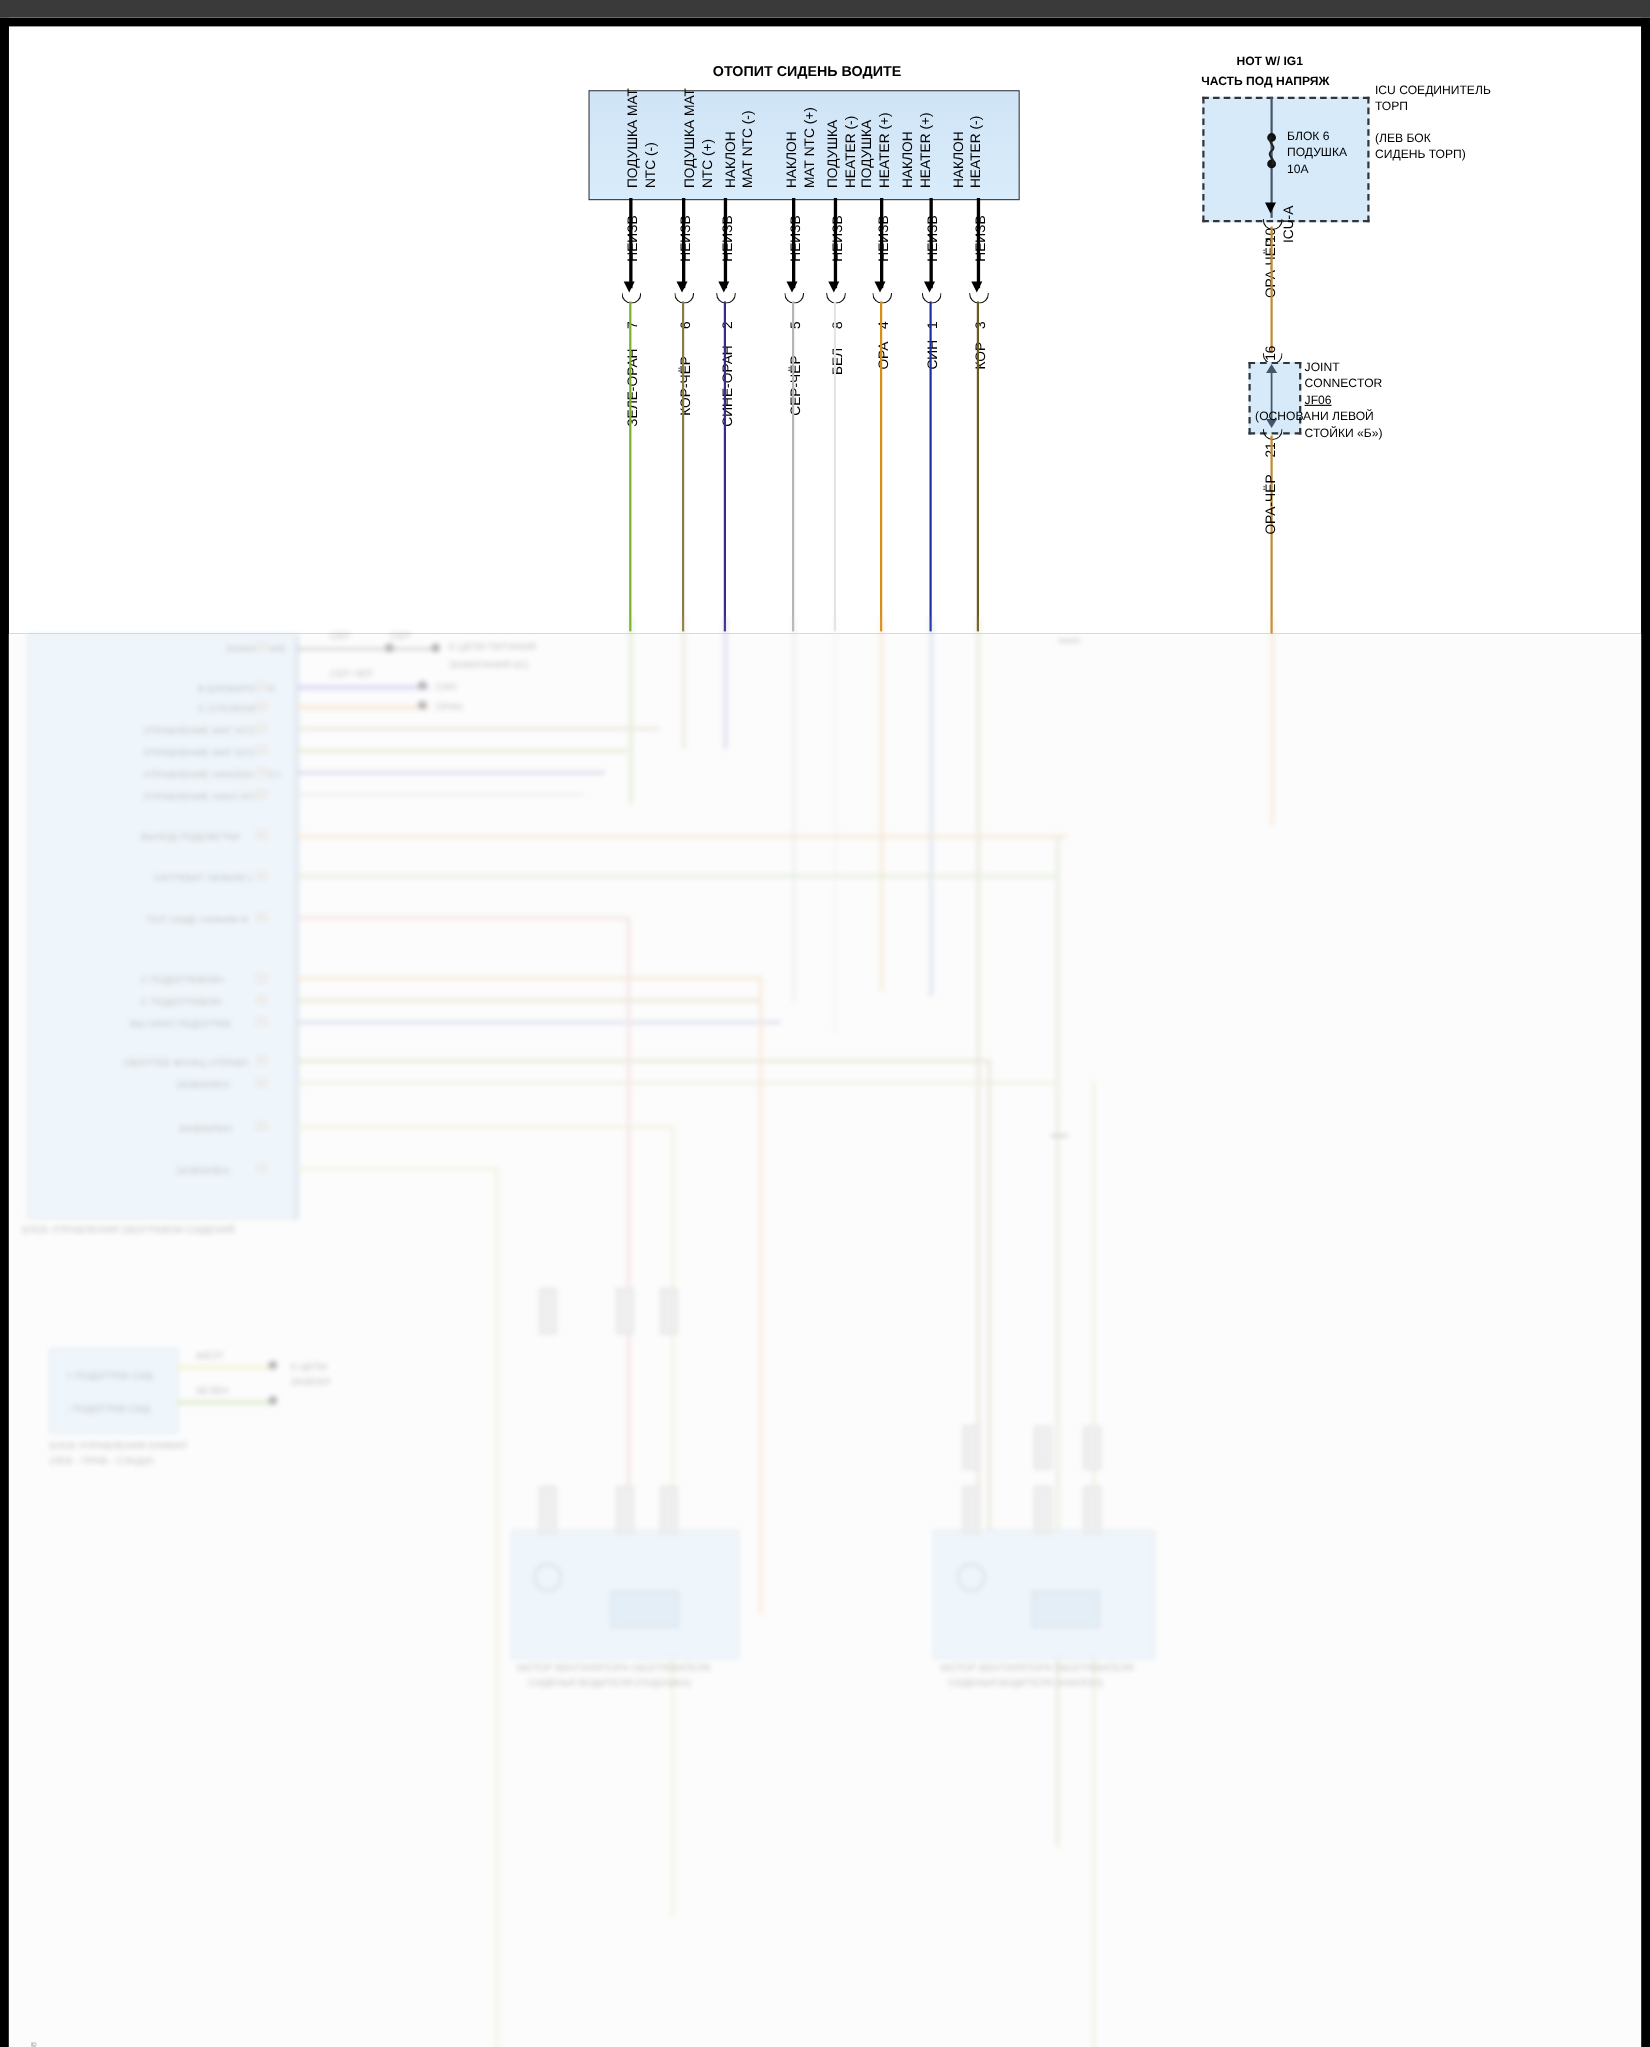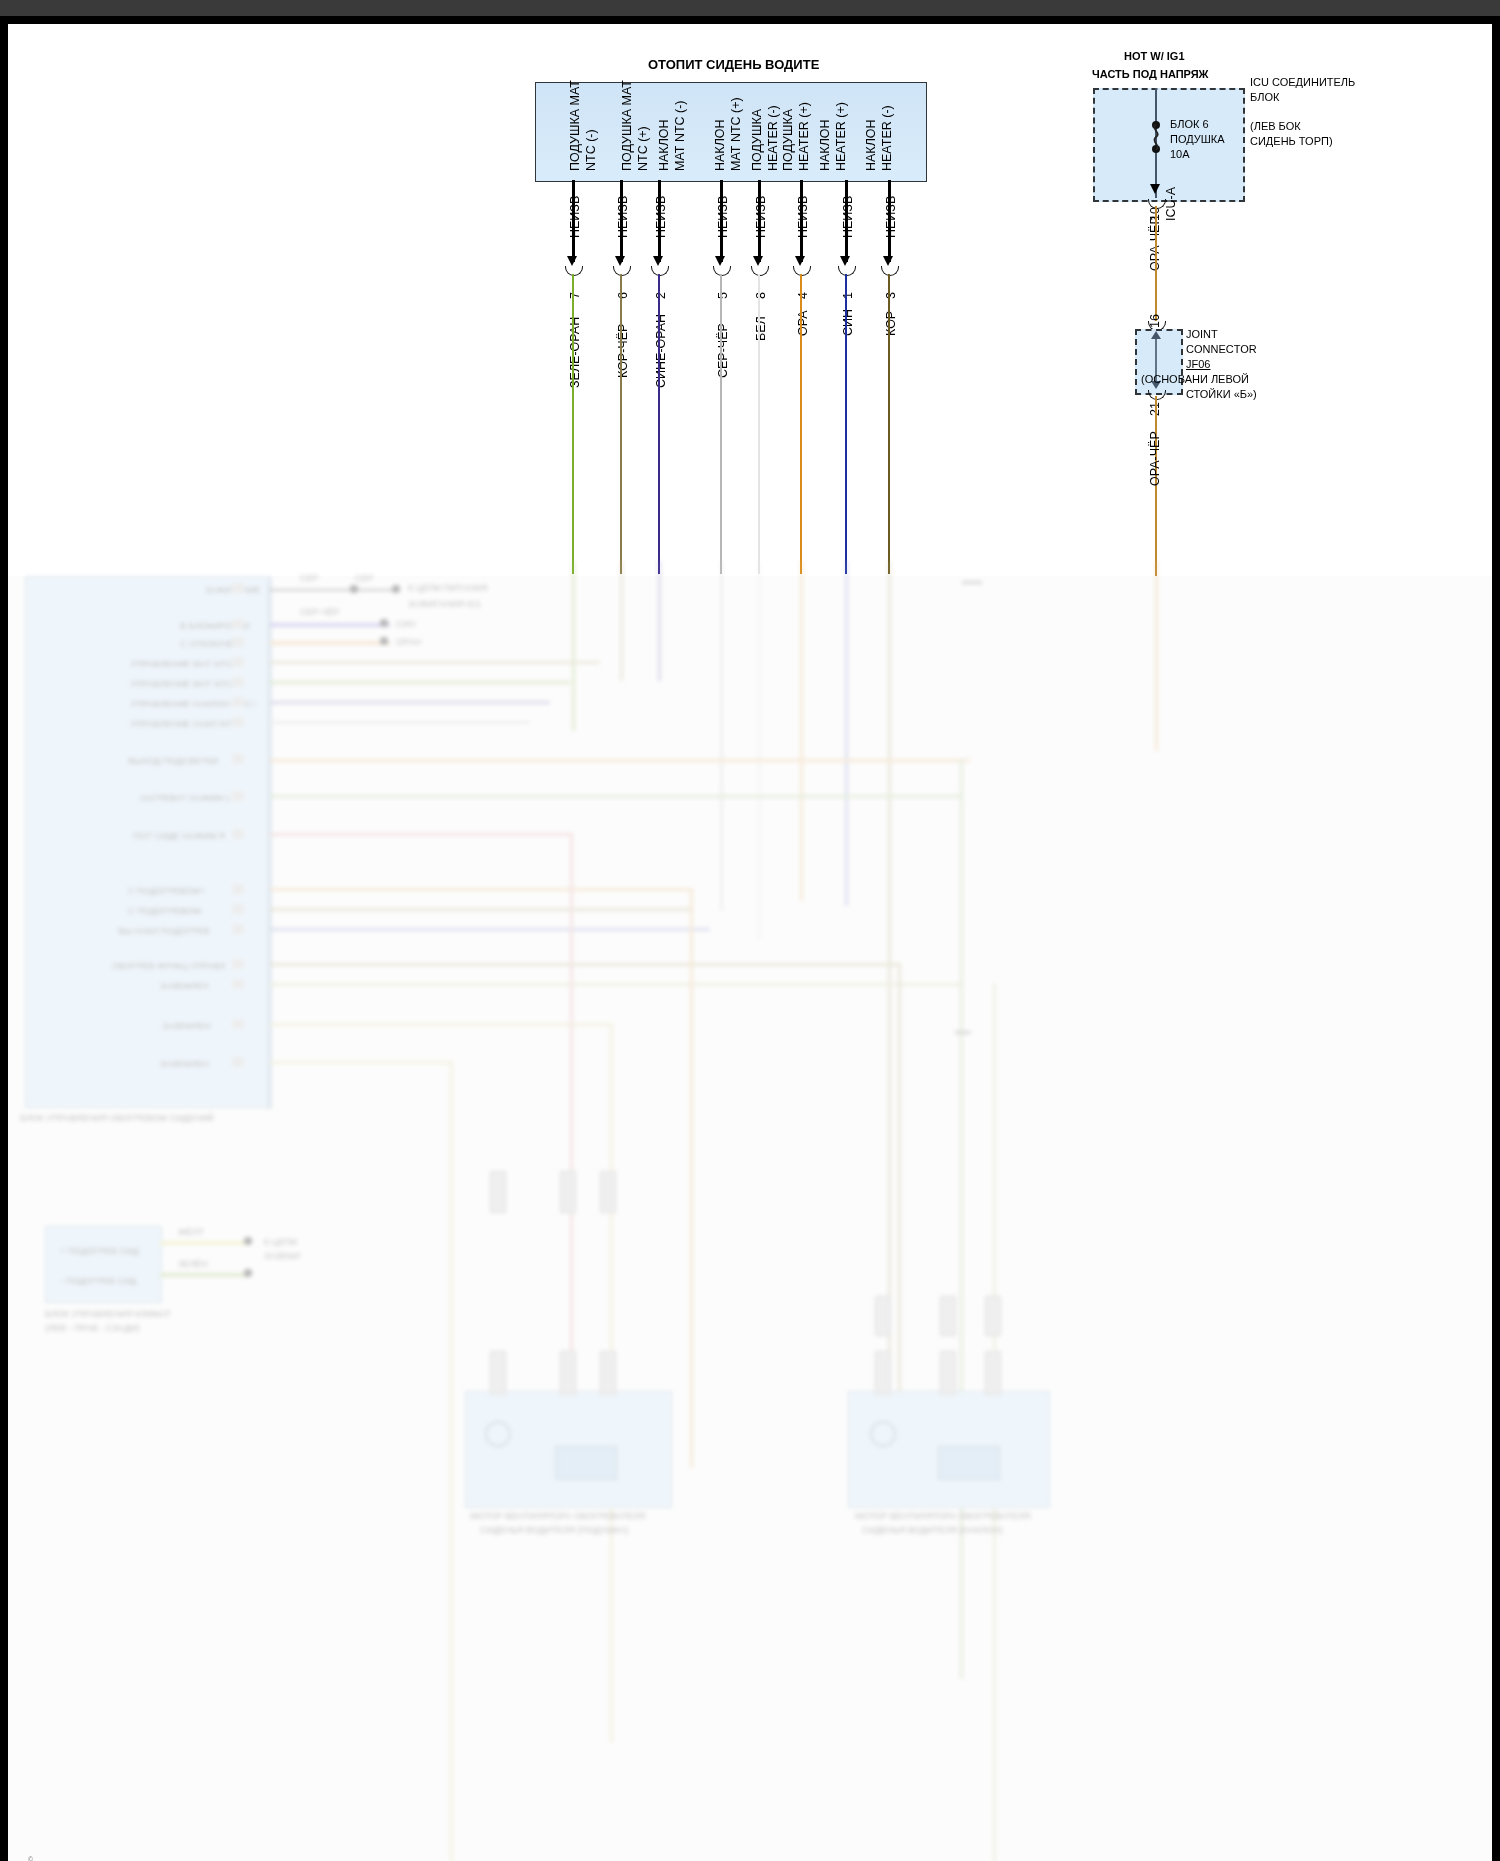--- a/index.html
+++ b/index.html
@@ -147,21 +147,21 @@
   <svg class="fusewave" style="left:1149px;top:108px;" viewBox="0 0 14 26">
     <path d="M7 0 C 1 5, 13 9, 7 13 C 1 18, 13 21, 7 26" fill="none" stroke="#222" stroke-width="1.8"></path>
   </svg>
   <div class="arrowhead" style="left:1150px;top:168px;"></div>
 
   <div class="lbl" style="left:1170px;top:102px;">БЛОК 6</div>
   <div class="lbl" style="left:1170px;top:117px;">ПОДУШКА</div>
   <div class="lbl" style="left:1170px;top:132px;">10А</div>
 
   <div class="lbl" style="left:1250px;top:60px;">ICU СОЕДИНИТЕЛЬ</div>
-  <div class="lbl" style="left:1250px;top:75px;">БЛОК</div>
+  <div class="lbl" style="left:1250px;top:75px;">ТОРП</div>
   <div class="lbl" style="left:1250px;top:104px;">(ЛЕВ БОК</div>
   <div class="lbl" style="left:1250px;top:119px;">СИДЕНЬ ТОРП)</div>
 
   <div class="cup" style="left:1148px;top:183px;"></div>
   <div class="vlbl" style="left:1148px;top:205px;">10</div>
   <div class="vlbl" style="left:1164px;top:205px;">ICU-A</div>
   <div class="vlbl" style="left:1148px;top:255px;">ОРА-ЧЁР</div>
   <div class="wire" style="left:1155px;top:190px;height:115px;background:#c08a30;"></div>
 
   <div class="vlbl" style="left:1148px;top:312px;">16</div>

